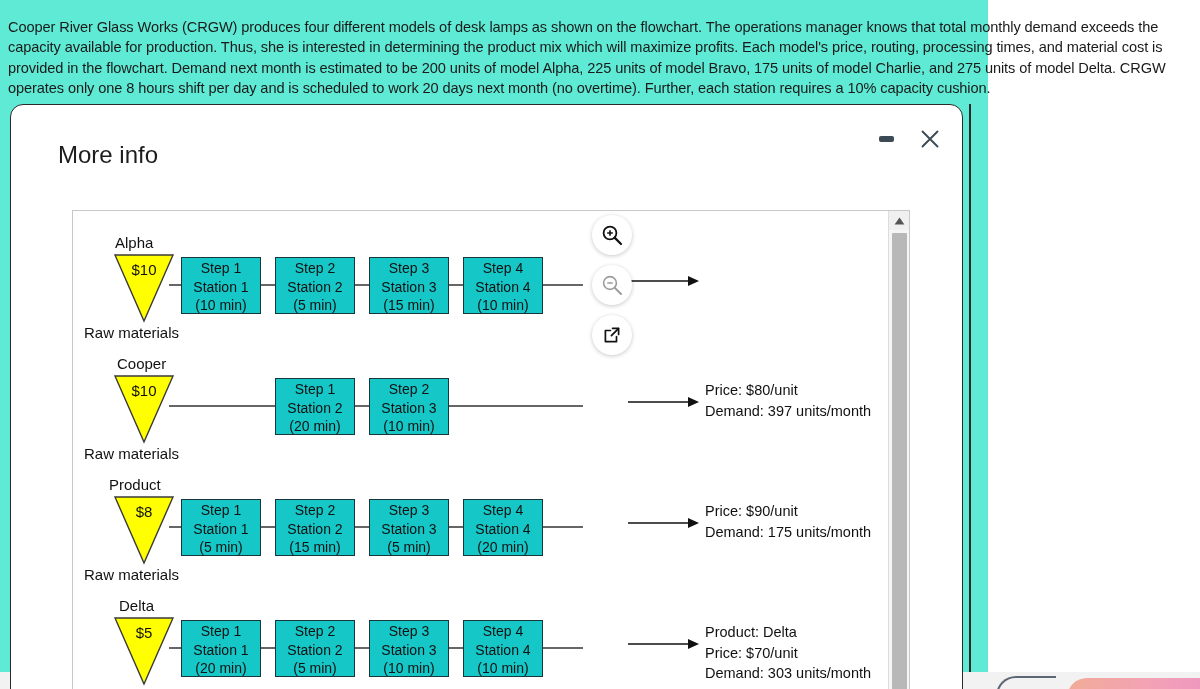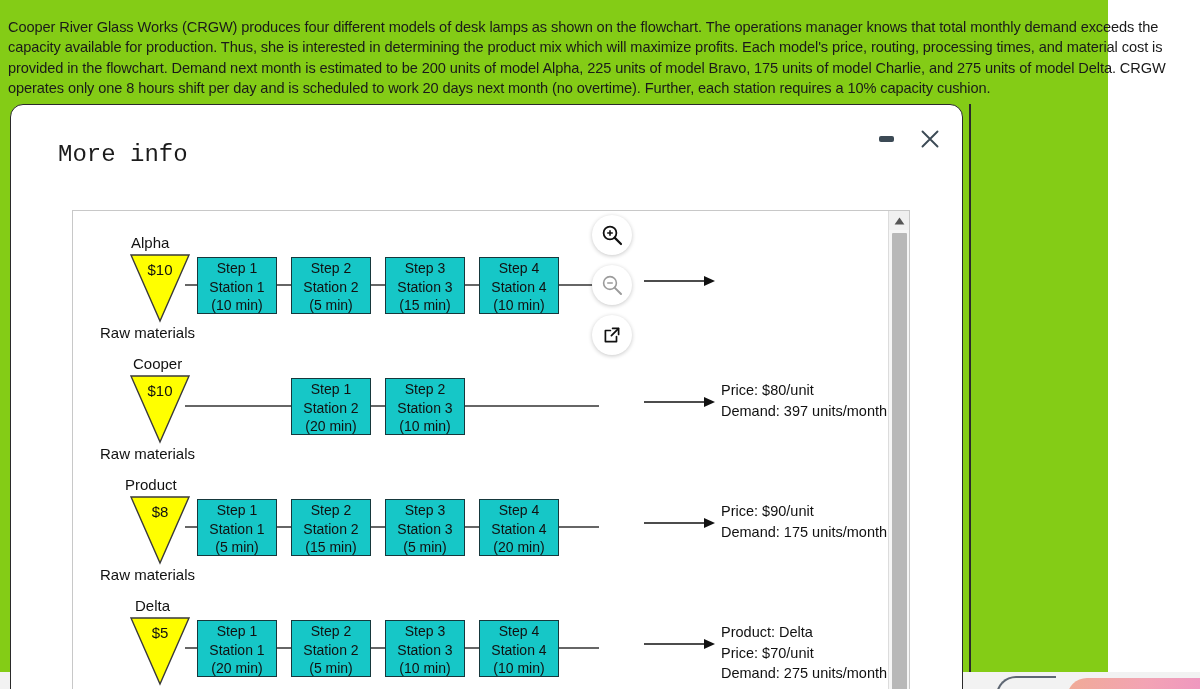--- a/index.html
+++ b/index.html
@@ -4,21 +4,21 @@
 <title>More info</title>
 <style>
   * { box-sizing: border-box; }
   html, body {
     margin: 0; padding: 0;
     width: 1200px; height: 689px;
     background: #ffffff;
     font-family: "Liberation Sans", sans-serif;
     overflow: hidden;
   }
-  #root { position: relative; width: 1108px; height: 689px; background: #84cc16; }
+  #root { position: relative; width: 988px; height: 689px; background: #5eead4; }
 
   
   .problem-text {
     position: absolute;
     left: 8px; top: 2px;
     width: 1188px;
     font-size: 14.6px;
     line-height: 20.5px;
     color: #1a1a1a;
     letter-spacing: -0.1px;
@@ -37,21 +37,20 @@
   .modal-titlebar {
     position: absolute;
     left: 0; top: 0; right: 0; height: 80px;
   }
   .modal-title {
     position: absolute;
     left: 47px; top: 36px;
     font-size: 24px;
     color: #1c1c1c;
     font-weight: 400;
-    font-family: Liberation Mono, monospace;
   }
   .win-controls {
     position: absolute;
     right: 18px; top: 20px;
     display: flex;
     align-items: center;
     gap: 16px;
   }
   .win-btn {
     width: 28px; height: 28px;
@@ -77,21 +76,21 @@
     overflow: hidden;
   }
   .diagram-canvas {
     position: absolute;
     left: 0; top: 0;
     width: 816px; height: 700px;
     background: #ffffff;
   }
 
   
-  .flow-row { position: absolute; left: 16px; width: 816px; height: 120px; text-decoration: underline; }
+  .flow-row { position: absolute; left: 0; width: 816px; height: 120px; text-decoration: underline; }
   .row-alpha   { top: 12px; }
   .row-bravo   { top: 133px; }
   .row-charlie { top: 254px; }
   .row-delta   { top: 375px; }
 
   .prod-label {
     position: absolute;
     top: 11px;
     font-size: 15px;
     color: #111;
@@ -502,21 +501,21 @@
 
           <div class="prod-arrow" style="left:555px;top:50px">
             <svg width="72" height="12">
                 <line x1="0" y1="6" x2="60" y2="6" stroke="#111" stroke-width="1.6"></line>
                 <polygon points="60,1 71,6 60,11" fill="#111"></polygon>
               </svg>
           </div>
           <div class="prod-info" style="left:632px;top:36px">
             <div>Product: Delta</div>
             <div>Price: $70/unit</div>
-            <div>Demand: 275 units/month</div>
+            <div>Demand: 303 units/month</div>
           </div>
         </div>
 
       </div>
 
       <div class="zoom-toolbar">
         <button class="circ-btn" title="Zoom in">
           <svg width="22" height="22" viewBox="0 0 22 22">
             <circle cx="9" cy="9" r="6.4" fill="none" stroke="#111" stroke-width="1.8"></circle>
             <line x1="13.6" y1="13.6" x2="20" y2="20" stroke="#111" stroke-width="2.2" stroke-linecap="round"></line>

